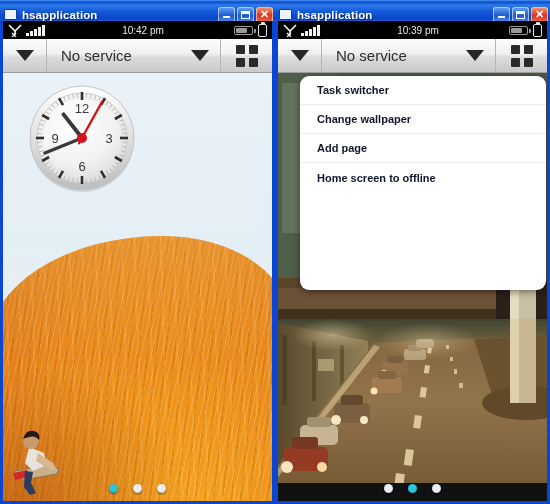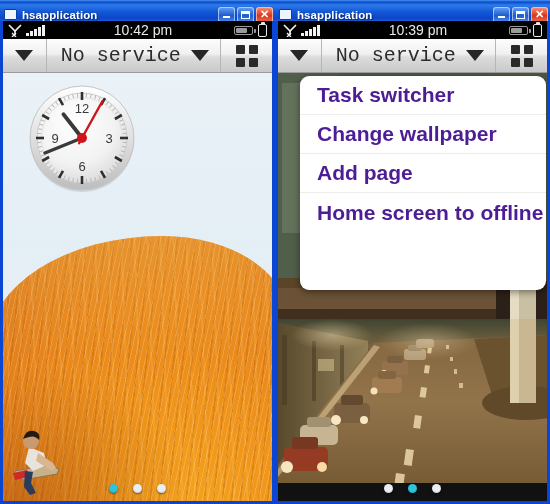--- a/index.html
+++ b/index.html
@@ -93,21 +93,21 @@
     display: flex;
     align-items: center;
     padding: 0 5px;
     position: relative;
     z-index: 6;
   }
   .sb-left { display: flex; align-items: center; gap: 4px; }
   .sb-time {
     position: absolute; left: 11px; right: 0;
     text-align: center;
-    color: #e9e9e9; font-size: 14px;
+    color: #e9e9e9; font-size: 10px;
     font-family: "Liberation Sans", sans-serif;
   }
   .sb-right { margin-left: auto; display: flex; align-items: center; gap: 5px; }
 
   .signal-bars { display: flex; align-items: flex-end; gap: 1.5px; height: 11px; }
   .signal-bars i { display:block; width:2.5px; background:#f2f2f2; }
   .signal-bars i:nth-child(1){height:3px}
   .signal-bars i:nth-child(2){height:5px}
   .signal-bars i:nth-child(3){height:7px}
   .signal-bars i:nth-child(4){height:9px}
@@ -144,24 +144,23 @@
   .tb-cell {
     display:flex; align-items:center; justify-content:center;
     position: relative;
   }
   .tb-arrow-left { width: 44px; border-right: 1px solid #b6b6b6; }
   .tb-label {
     flex: 1 1 auto;
     justify-content: flex-start;
     padding-left: 14px;
     color: #2d2d2d;
-    font-size: 20px;
+    font-size: 15px;
     white-space: nowrap;
     overflow: hidden;
-    font-family: Liberation Mono, monospace;
   }
   .tb-arrow-right { width: 40px; }
   .tb-grid { width: 52px; border-left: 1px solid #b6b6b6; }
   .caret {
     width: 0; height: 0;
     border-left: 9px solid transparent;
     border-right: 9px solid transparent;
     border-top: 11px solid #262626;
   }
   .grid-ico {
@@ -230,26 +229,26 @@
     position:absolute;
     left: 22px; top: 3px; right: 1px;
     background:#ffffff;
     border-radius: 9px;
     box-shadow: 0 2px 7px rgba(0,0,0,.45);
     overflow: hidden;
     z-index: 10;
     height: 214px;
   }
   .menu-item {
-    height: 39px;
+    height: 29px;
     display:flex; align-items:center;
     padding-left: 17px;
-    font-size: 21px;
+    font-size: 11px;
     font-weight: bold;
-    color: #4c1d95;
+    color: #0f172a;
     border-bottom: 1px solid #ececec;
     white-space: nowrap;
   }
   .menu-item:last-child { border-bottom: 0; }
 </style>
 </head>
 <body>
 
 <div class="desktop">
 

